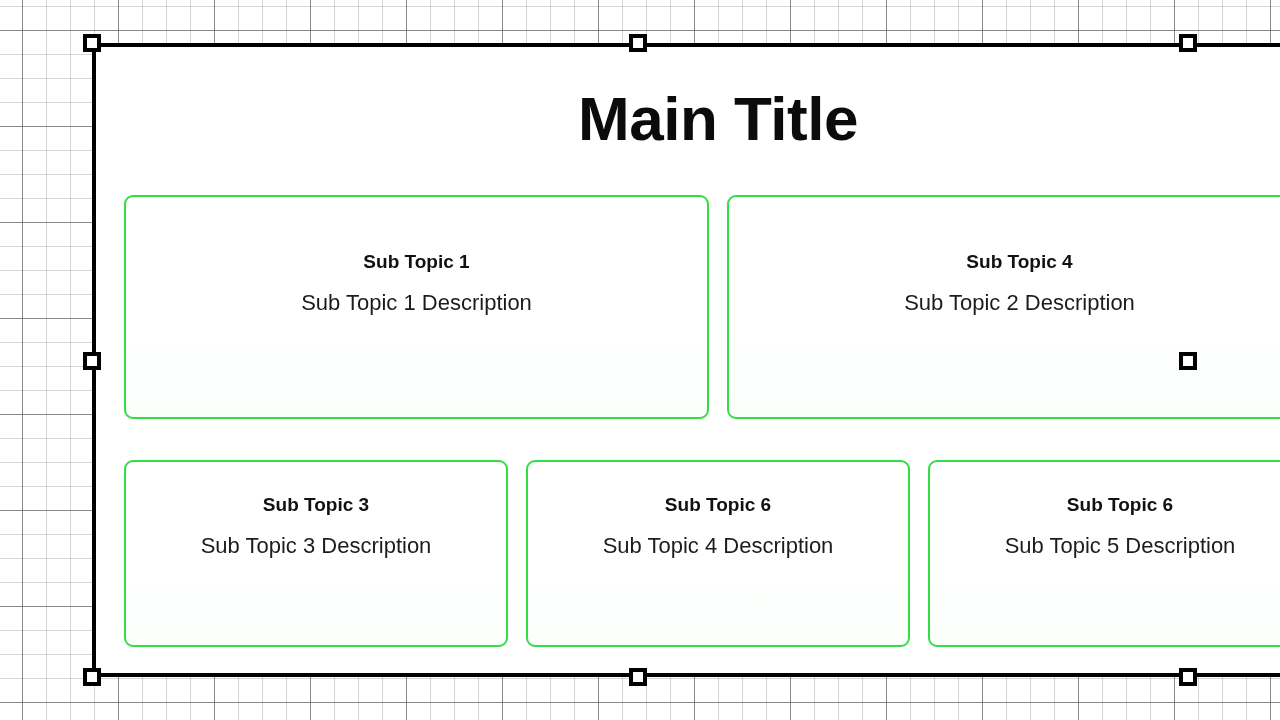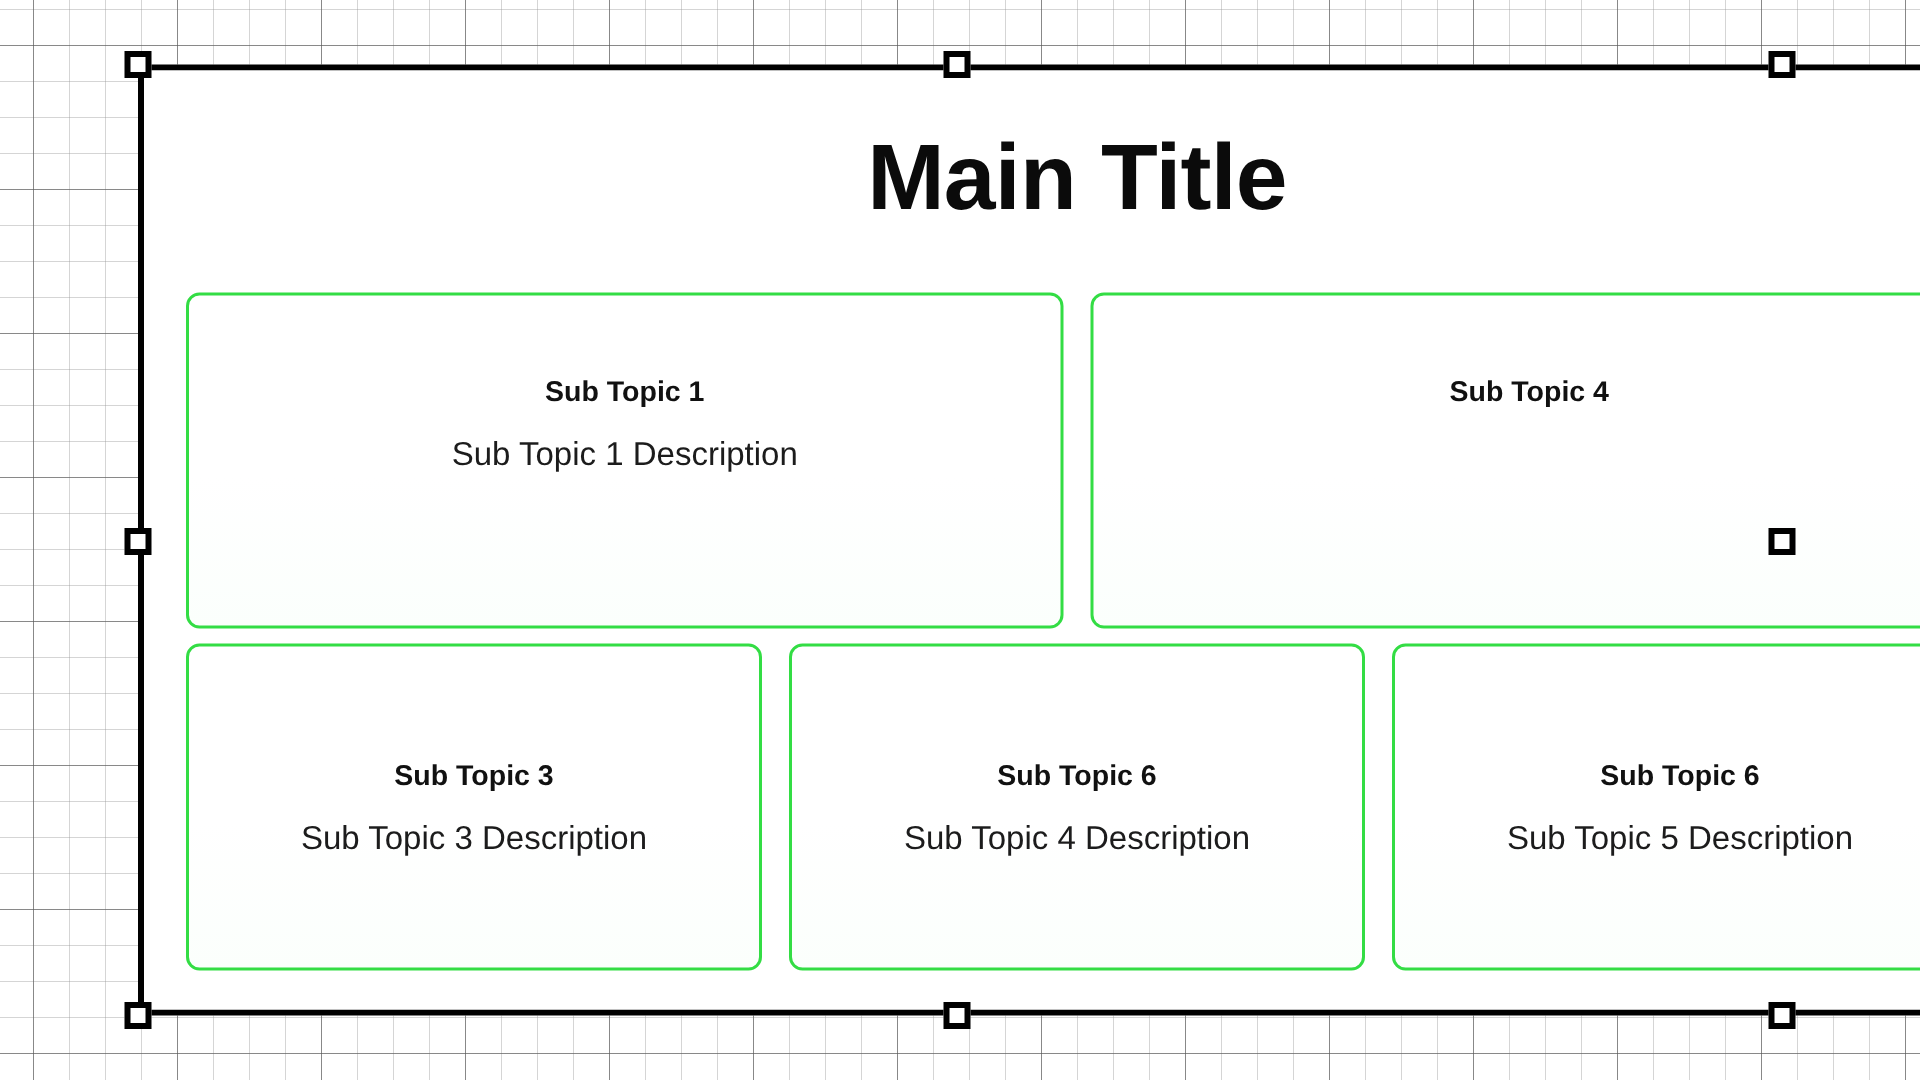--- a/index.html
+++ b/index.html
@@ -92,21 +92,22 @@
     box-sizing: border-box;
     border: 2px solid #33dd44;
     border-radius: 9px;
     background: linear-gradient(to bottom, #ffffff 0%, #ffffff 55%, #fbfffc 100%);
     display: flex;
     flex-direction: column;
     align-items: center;
     padding-top: 54px;
   }
   #row-bottom .card {
-    padding-top: 76px;
+    padding-top: 32px;
+    margin-top: 31px;
   }
 
   .card-title {
     font-size: 19px;
     font-weight: 700;
     color: #111111;
     line-height: 1.2;
     text-align: center;
     margin: 0 0 15px 0;
     white-space: nowrap;
@@ -152,20 +153,21 @@
 
       <div id="row-top" class="card-row">
 
         <div class="card">
           <p class="card-title">Sub Topic 1</p>
           <p class="card-desc">Sub Topic 1 Description</p>
         </div>
 
         <div class="card">
           <p class="card-title">Sub Topic 4</p>
+          <p class="card-desc">Sub Topic 2 Description</p>
         </div>
 
       </div>
 
       <div id="row-bottom" class="card-row">
 
         <div class="card">
           <p class="card-title">Sub Topic 3</p>
           <p class="card-desc">Sub Topic 3 Description</p>
         </div>

